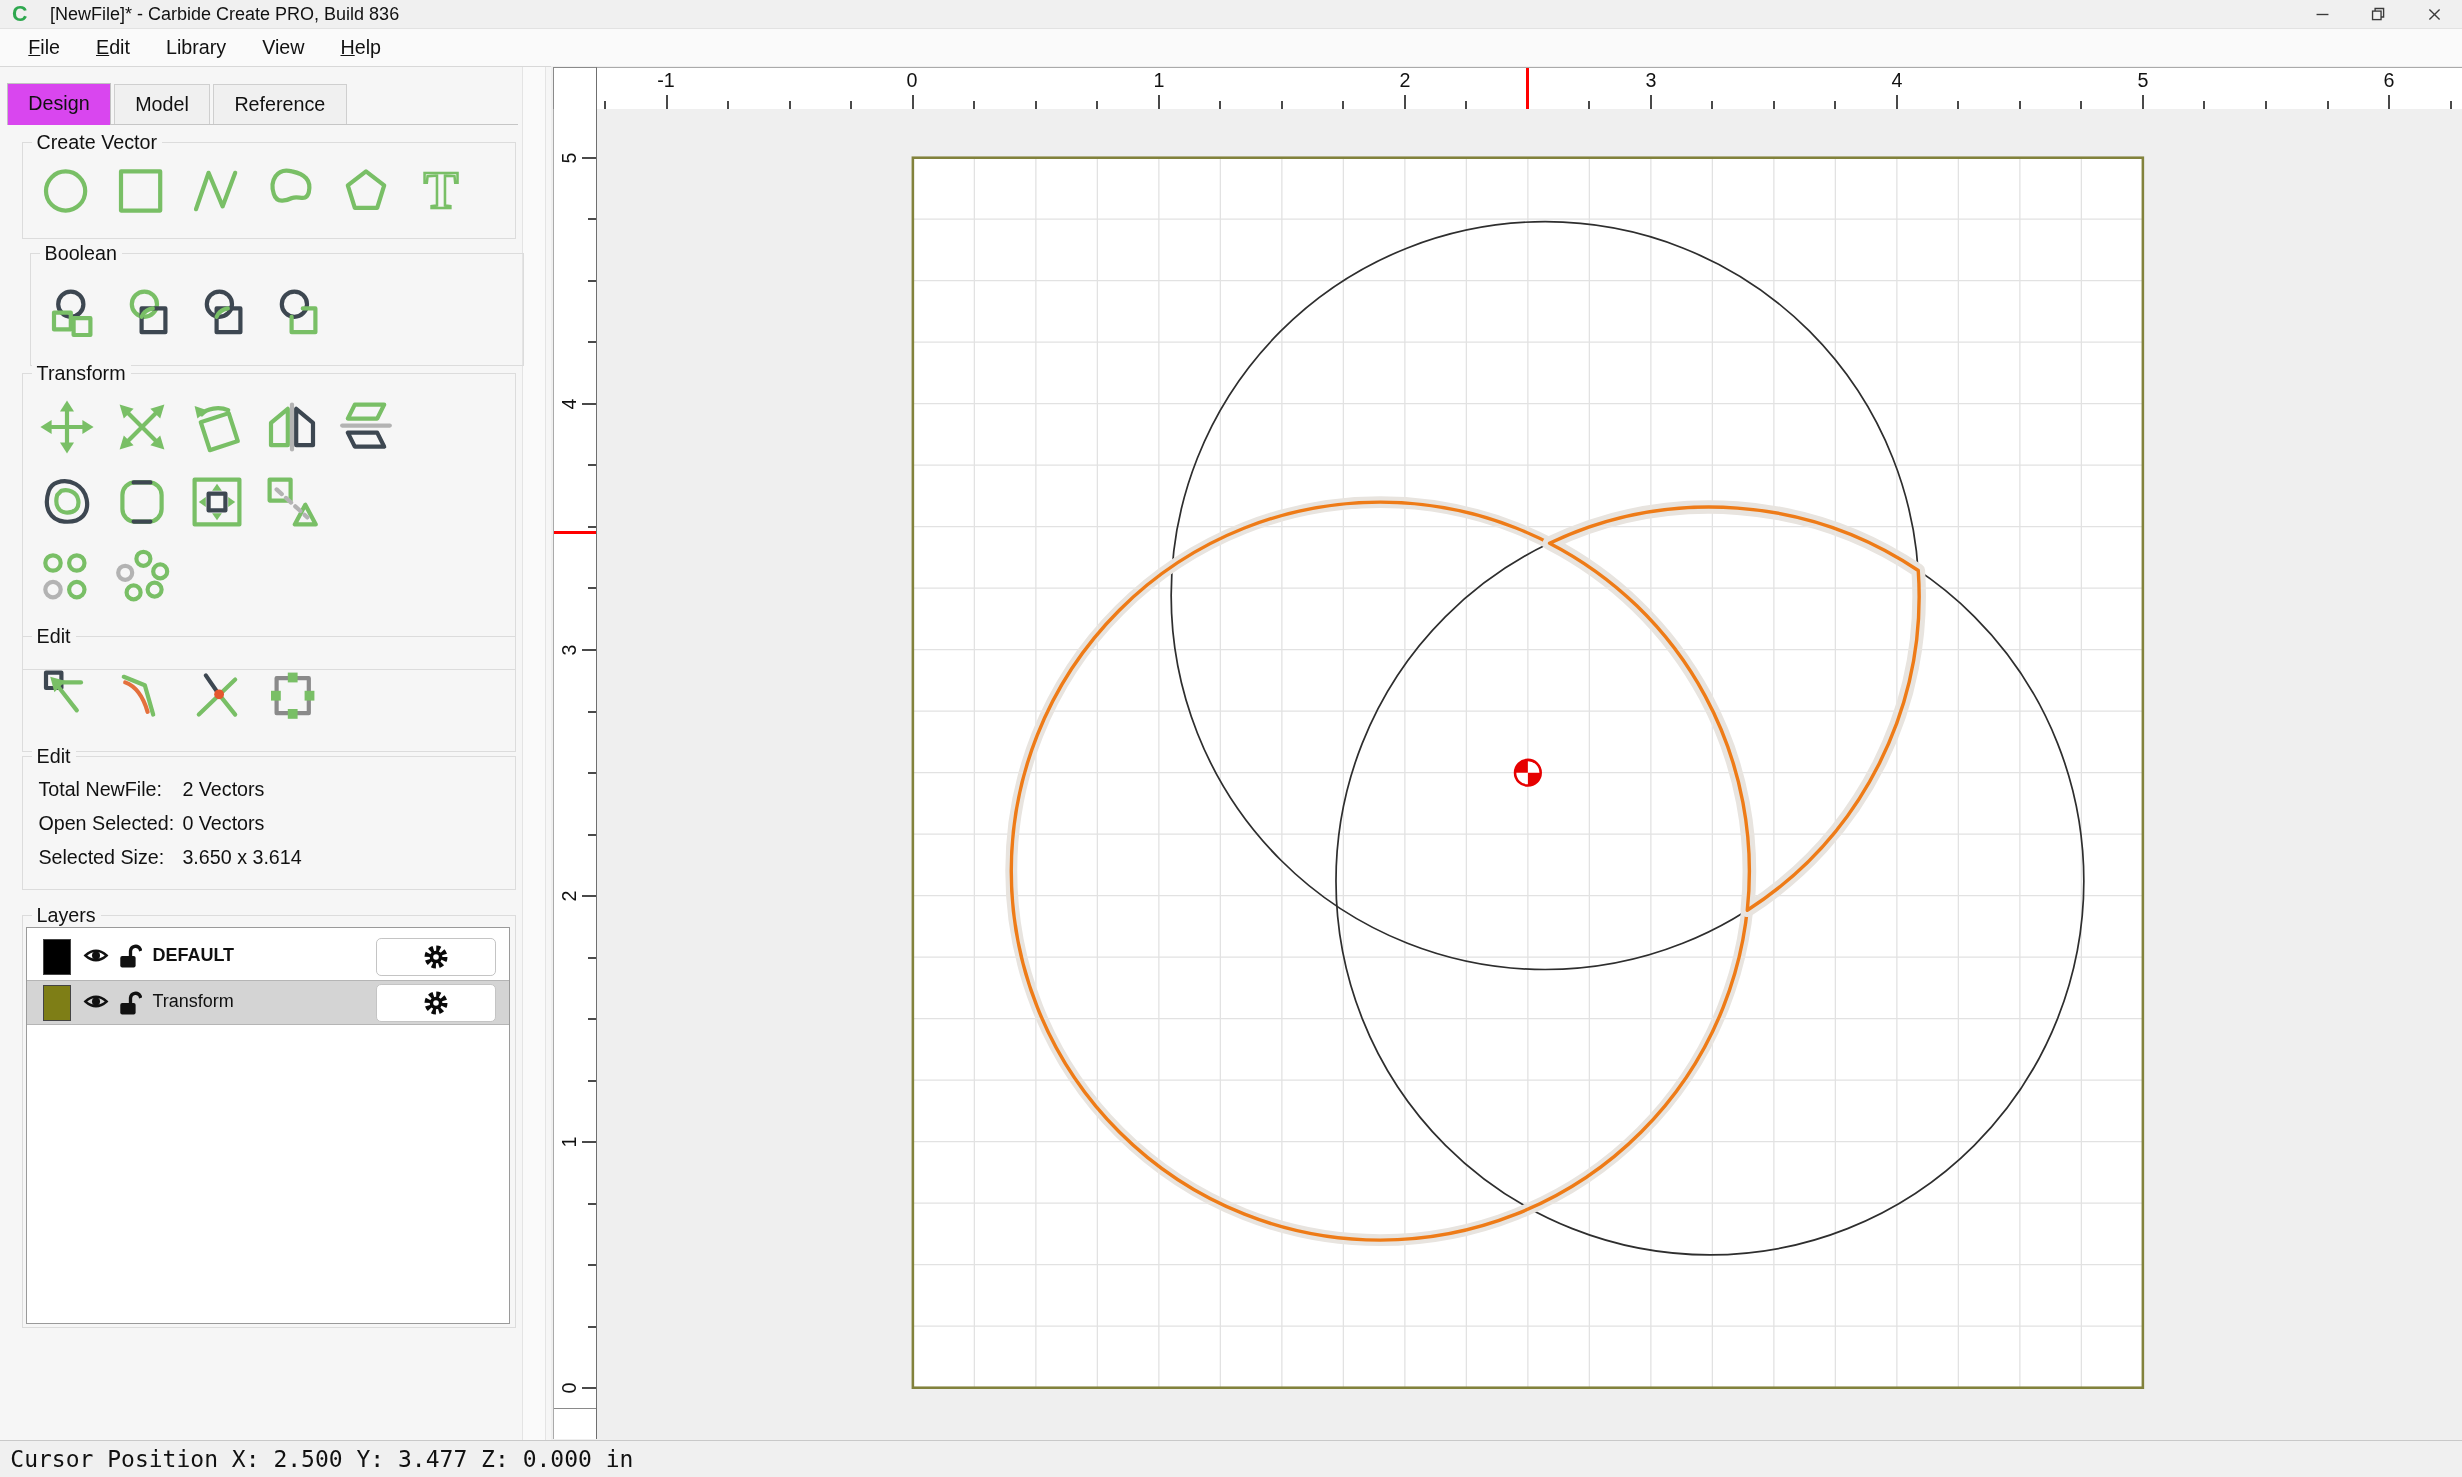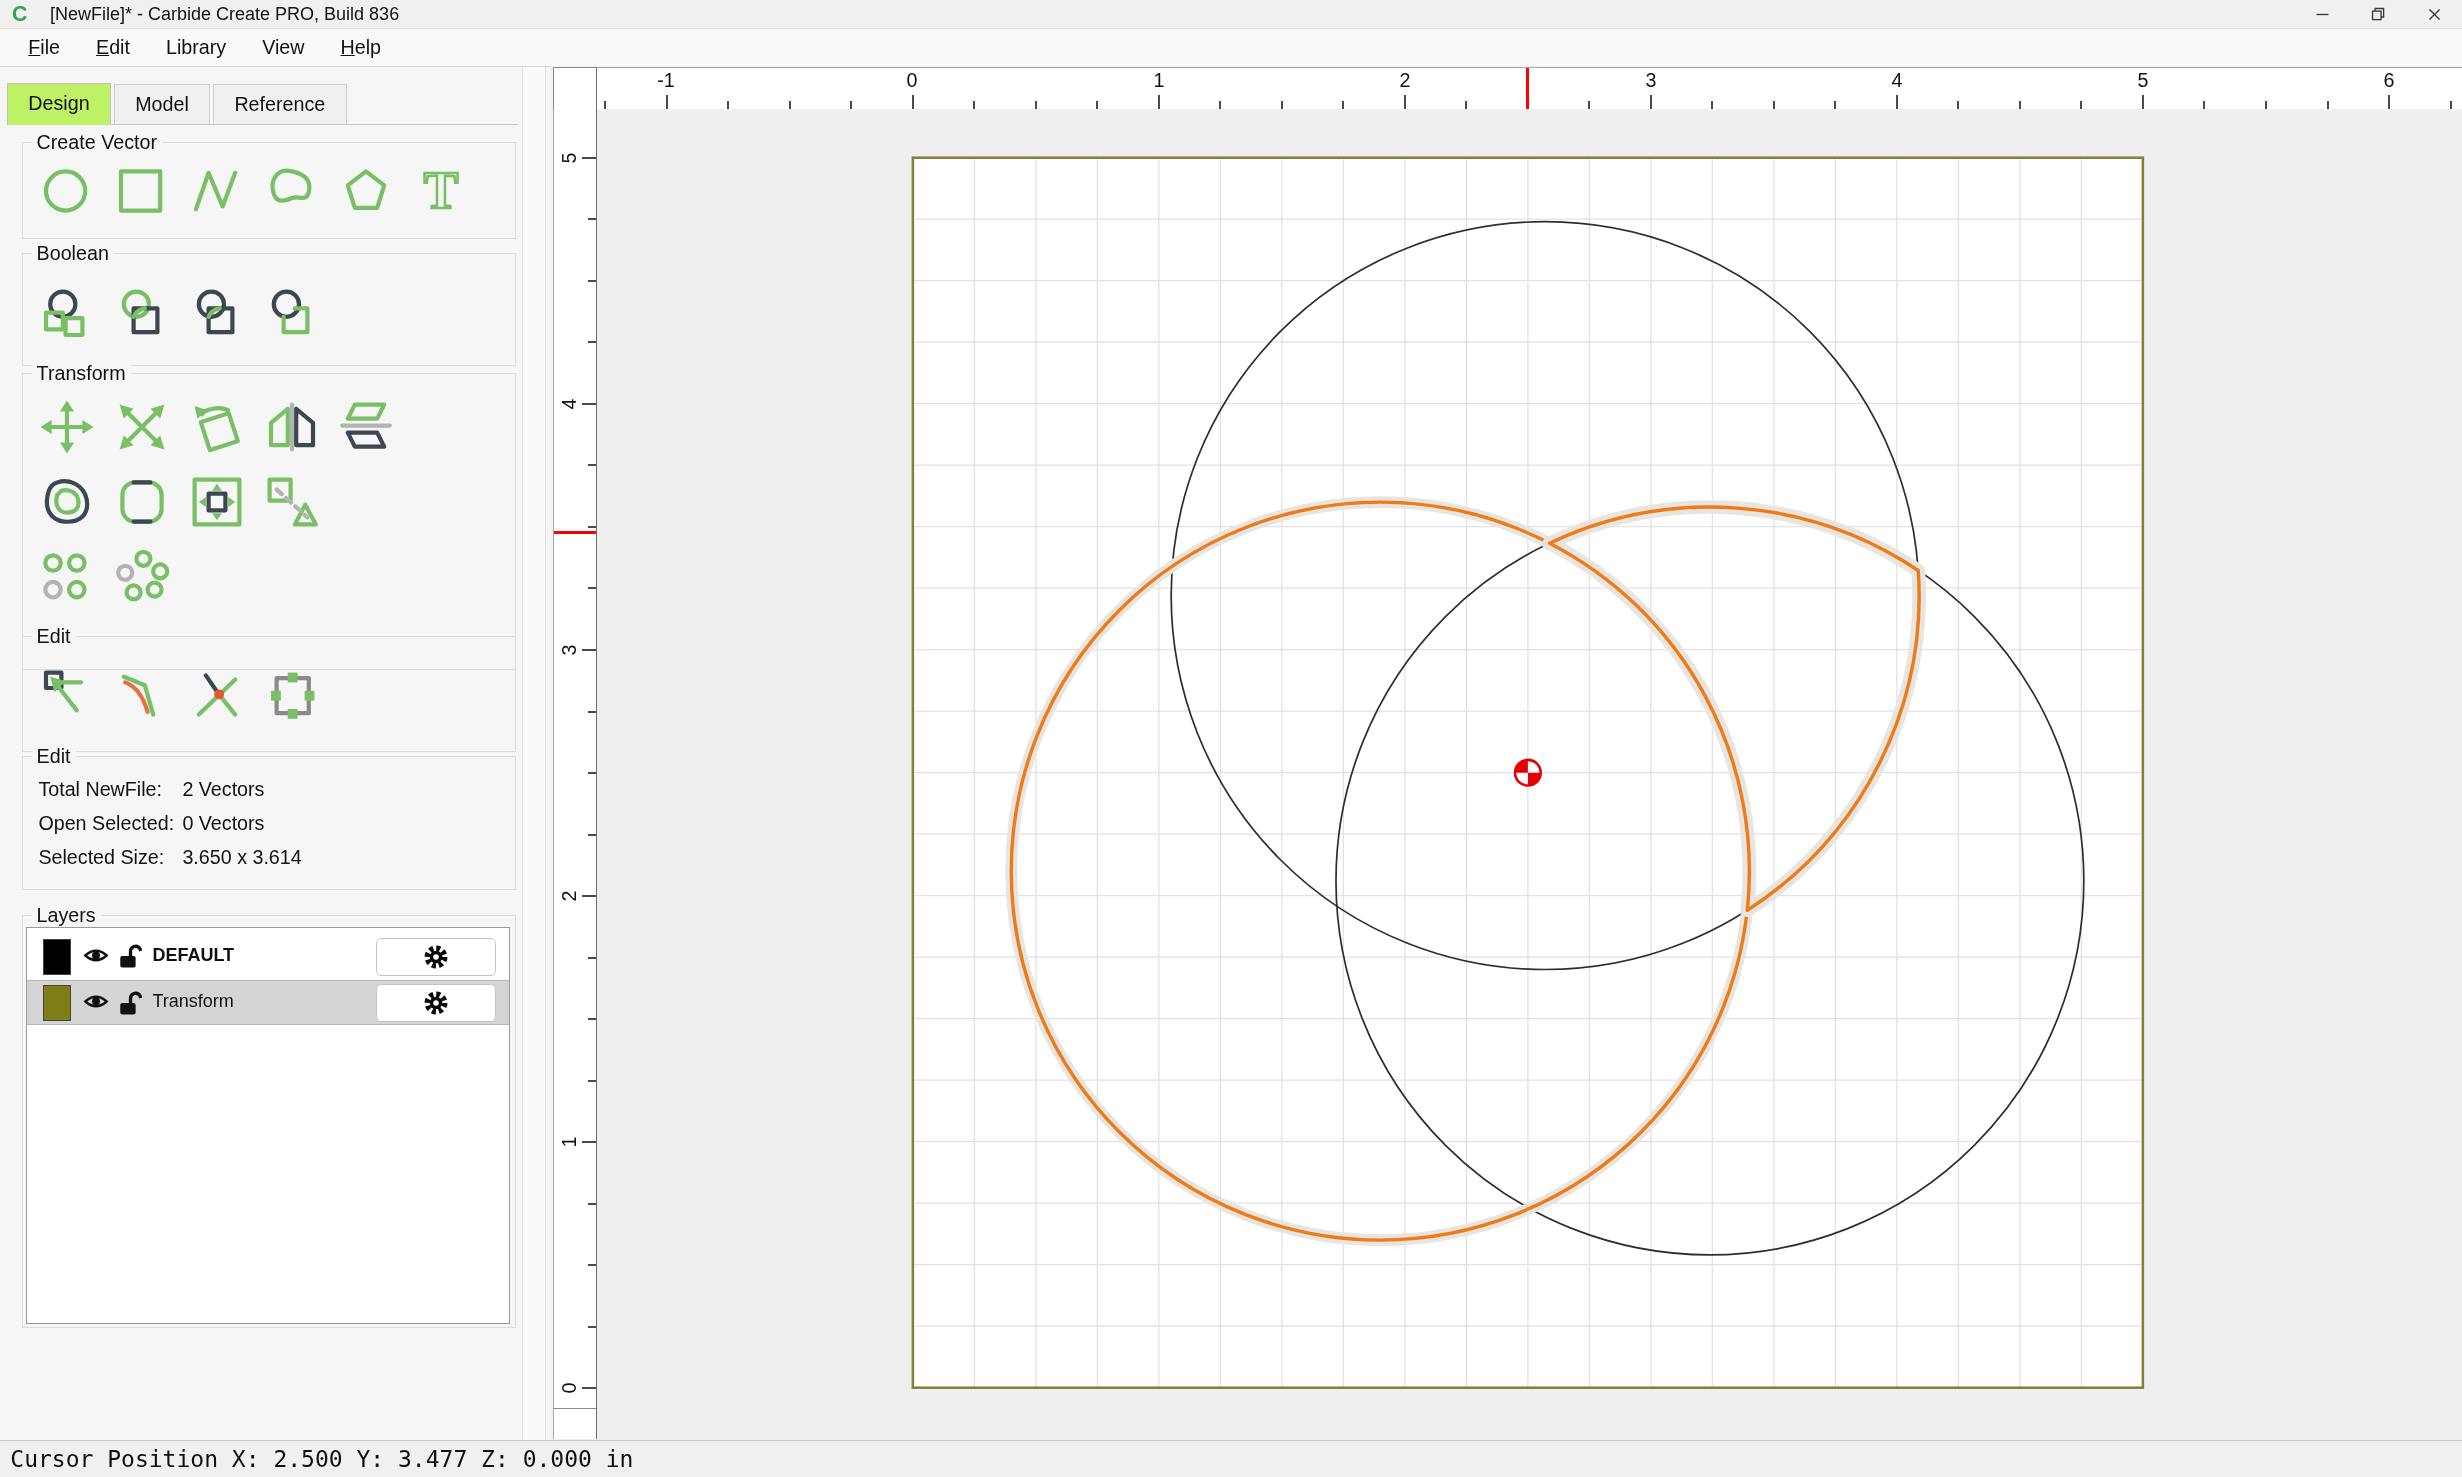--- a/index.html
+++ b/index.html
@@ -23,21 +23,21 @@
 
   
   .leftpanel{position:absolute;left:0;top:66px;width:551px;height:1374px;background:#f6f6f6;
              border-top:0.9px solid #d8d8d8;}
   .gutter{position:absolute;left:522px;top:0;width:24px;height:1374px;background:#fafafa;
           border-left:0.9px solid #e4e4e4;border-right:0.9px solid #e4e4e4;}
   .tabbar{position:absolute;left:6.8px;top:12px;width:511px;height:46px;display:flex;
           align-items:flex-end;border-bottom:0.9px solid #c6c6c6;}
   .tab{font-size:19.7px;padding:7.7px 20.5px 8.5px;background:#f0f0f0;border:0.9px solid #cfcfcf;
        border-bottom:none;margin-right:2.6px;}
-  .tab.active{background:#bef264;margin-bottom:-0.9px;padding-bottom:10.3px;border-color:#c2c2c2;}
+  .tab.active{background:#d946ef;margin-bottom:-0.9px;padding-bottom:10.3px;border-color:#c2c2c2;}
 
   .gbox{position:absolute;left:22px;width:494px;border:0.9px solid #dcdcdc;}
   .gtitle{position:absolute;top:-12px;left:8.5px;background:#f6f6f6;padding:0 5.1px;
           font-size:19.7px;}
   .trow{position:absolute;left:10.3px;display:flex;gap:6.8px;}
   .tool{width:68px;height:68px;display:flex;align-items:center;justify-content:center;}
   .tool svg{width:56px;height:56px;}
   .ticn *{fill:none;stroke-width:3;stroke-linecap:round;stroke-linejoin:round;}
   .sg{stroke:#79bf66;} .sd{stroke:#3d4751;} .sy{stroke:#b3b3b3;} .so{stroke:#e4703d;}
   .sgr{stroke:#8a8a8a;}
@@ -158,21 +158,21 @@
             </svg>
           </div>
         <div class="tool">
             <svg viewBox="0 0 40 40">
               <text class="tg" x="20" y="32" text-anchor="middle">T</text>
             </svg>
           </div>
       </div>
     </div>
 
-    <div class="gbox" style="top:186px;height:113px;">
+    <div class="gbox" style="top:186px;height:113px;margin-left:8px;">
       <span class="gtitle">Boolean</span>
       <div class="trow" style="top:26px;">
         <div class="tool">
             <svg class="ticn" viewBox="0 0 40 40">
               <circle class="sd" cx="17" cy="13" r="9"></circle>
               <rect class="sg" x="5" y="19" width="12" height="12"></rect>
               <rect class="sg" x="19" y="23" width="12" height="12"></rect>
             </svg>
           </div>
         <div class="tool">

